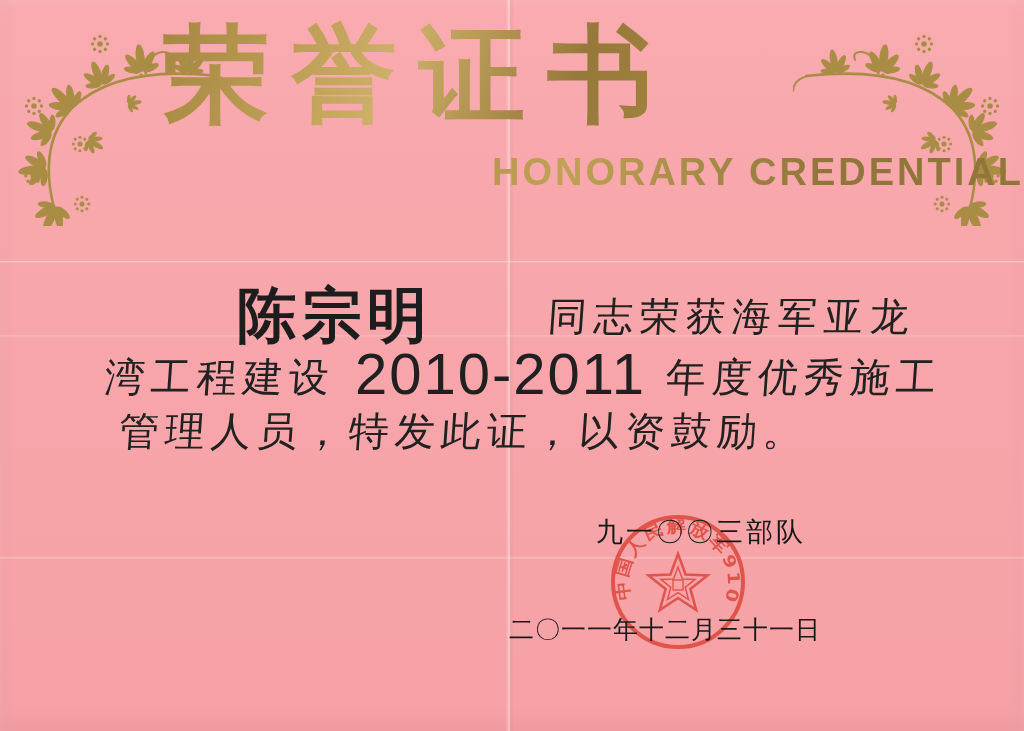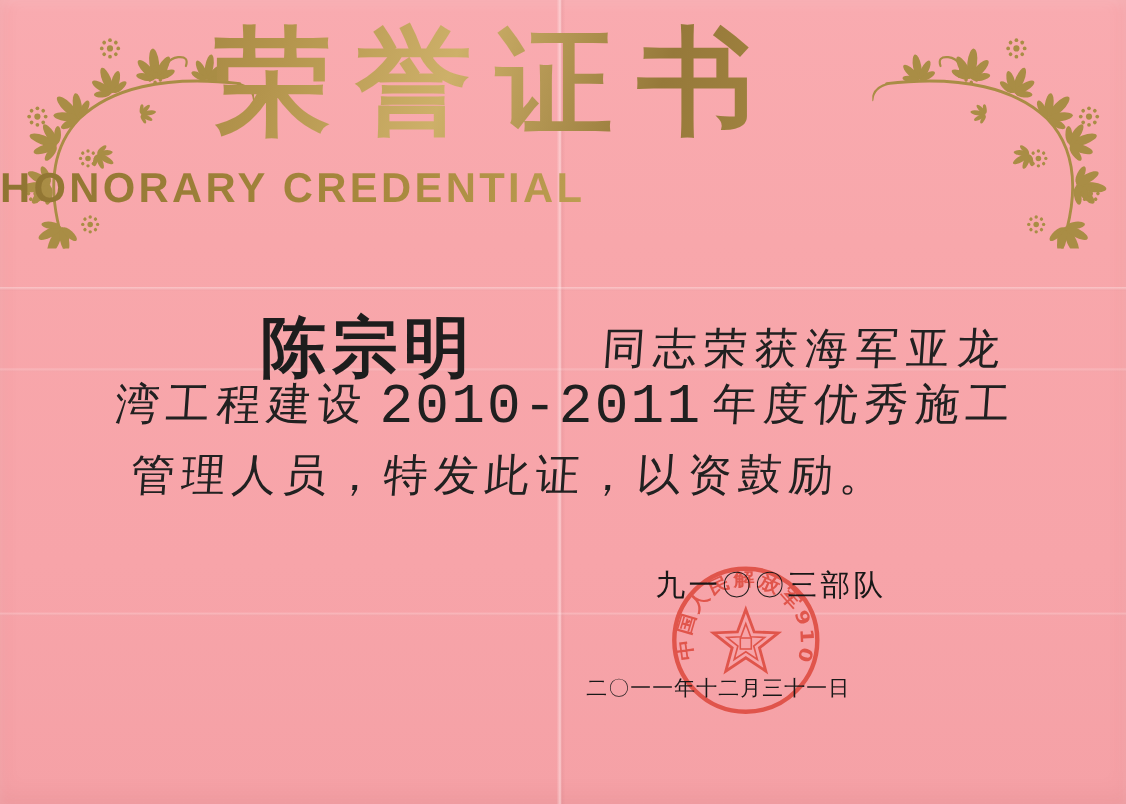--- a/index.html
+++ b/index.html
@@ -30,24 +30,24 @@
   .floral .stem{fill:none;stroke:#a98d45;stroke-width:2.6;stroke-linecap:round;}
   .floral .thin{stroke-width:2;}
   .floral .fill{fill:#a98d45;stroke:none;}
 
   
   .title{
     position:absolute;top:14px;left:0;width:816px;text-align:center;
     font-family:"DejaVu Serif","Liberation Serif",serif;font-weight:bold;
     font-size:106px;line-height:120px;letter-spacing:22px;text-indent:22px;
     background:linear-gradient(110deg,#8c7030 0%,#b4954d 30%,#cdb069 48%,#96793a 70%,#b09147 100%);
-    -webkit-background-clip:text;background-clip:text;color:transparent;padding-left:32px;
+    -webkit-background-clip:text;background-clip:text;color:transparent;
   }
   .subtitle{
-    position:absolute;top:151px;left:0;width:1024px;text-align:left;
+    position:absolute;top:151px;left:0;width:1024px;text-align:right;
     font-family:"Liberation Sans","DejaVu Sans",sans-serif;font-weight:bold;
     font-size:38px;letter-spacing:3px;
     background:linear-gradient(100deg,#8f7432 0%,#a8893e 35%,#c0a155 55%,#91763a 80%);
     -webkit-background-clip:text;background-clip:text;color:transparent;
   }
 
   
   .bodytext{position:absolute;color:#242424;}
   .line1{top:276px;left:237px;}
   .name{
@@ -55,41 +55,41 @@
     font-family:"DejaVu Sans",sans-serif;color:#1d1d1d;
   }
   .script{
     display:inline-block;font-family:"DejaVu Serif","Liberation Serif",serif;
     transform:skewX(-4deg);color:#212121;
   }
   .line1 .script{font-size:39px;letter-spacing:7px;margin-left:116px;vertical-align:6px;}
   .line2{top:340px;left:105px;white-space:nowrap;}
   .line2 .script{font-size:40px;letter-spacing:6px;}
   .years{
-    display:inline-block;font-family:Liberation Mono, monospace;font-size:51px;
-    letter-spacing:2px;vertical-align:-3px;margin:0 10px;color:#202020;
+    display:inline-block;font-family:Liberation Sans, sans-serif;font-size:58px;
+    letter-spacing:2px;vertical-align:-3px;margin:0 20px;color:#202020;
   }
   .line3{top:404px;left:119px;}
   .line3 .script{font-size:40px;letter-spacing:6px;}
 
   
   .stamp{position:absolute;left:606px;top:510px;opacity:.82;}
   .stamp .ring{fill:none;stroke:#dc4437;stroke-width:4;}
   .stamp text{fill:#dc4437;font-family:"DejaVu Sans",sans-serif;font-weight:bold;}
   .stamp .star{fill:none;stroke:#dc4437;stroke-width:2.6;stroke-linejoin:miter;}
   .stamp .star2{stroke-width:1.6;}
   .unit{
     position:absolute;top:514px;left:596px;z-index:3;color:#181818;
     font-family:"DejaVu Serif","Liberation Serif",serif;
     font-size:27px;letter-spacing:3px;white-space:nowrap;
   }
   .date{
-    position:absolute;top:613px;left:533px;z-index:3;color:#181818;
+    position:absolute;top:613px;left:509px;z-index:3;color:#181818;
     font-family:Liberation Serif, serif;
-    font-size:19px;letter-spacing:1px;white-space:nowrap;
+    font-size:25px;letter-spacing:1px;white-space:nowrap;
   }
 </style>
 </head>
 <body>
 
 <div class="page">
 
   <div class="crease-v"></div>
   <div class="crease-h c1"></div>
   <div class="crease-h c2"></div>

